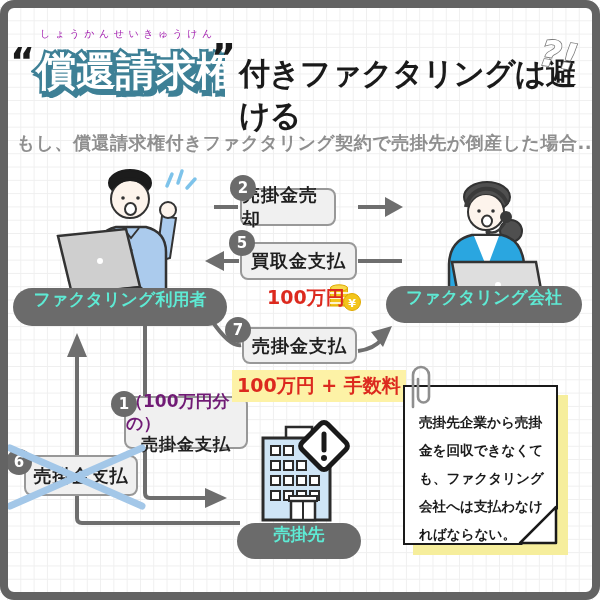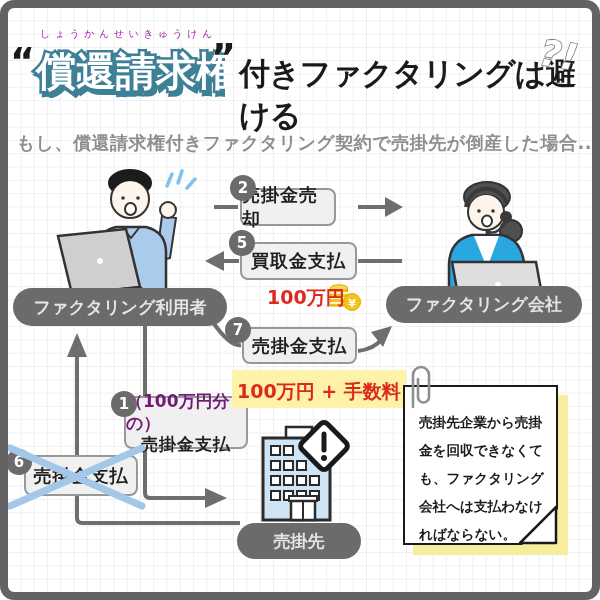--- a/index.html
+++ b/index.html
@@ -23,41 +23,41 @@
   .abs{position:absolute;}
   
   .furigana{left:40px;top:27px;font-size:10px;font-weight:normal;color:#a21caf;letter-spacing:4.5px;z-index:10;}
   .quote{font-size:38px;font-weight:bold;color:#1a1a1a;line-height:1;z-index:10;}
   .q-open{left:10px;top:42px;}
   .q-close{left:211px;top:38px;}
   .title-rest{left:239px;top:53px;font-size:31px;font-weight:bold;color:#1a1a1a;z-index:10;letter-spacing:-1px;}
   
   .subtitle{left:16px;right:0;top:131px;text-align:center;font-size:18px;font-weight:bold;color:#8f8f8f;z-index:10;letter-spacing:0.5px;}
   
-  .pill{background:#6b6b6b;color:#e5e5e5;font-weight:bold;display:flex;align-items:center;justify-content:center;z-index:10;}
+  .pill{background:#6b6b6b;color:#5eead4;font-weight:bold;display:flex;justify-content:center;z-index:10;}
   .pill-user{left:13px;top:288px;width:214px;height:38px;border-radius:19px;font-size:17px;}
   .pill-company{left:386px;top:286px;width:196px;height:37px;border-radius:19px;font-size:17px;}
   .pill-customer{left:237px;top:523px;width:124px;height:36px;border-radius:18px;font-size:17px;}
   
   .stepbox{background:#f0f0f0;border:2px solid #989898;border-radius:8px;display:flex;flex-direction:column;align-items:center;justify-content:center;z-index:10;color:#1f1f1f;font-weight:bold;font-size:18px;letter-spacing:1px;}
   .box-s2{left:240px;top:188px;width:96px;height:38px;}
   .box-s5{left:240px;top:242px;width:117px;height:38px;}
   .box-s7{left:242px;top:327px;width:115px;height:37px;}
   .box-s1{left:124px;top:396px;width:124px;height:53px;}
   .box-s1 .pref{font-size:17px;color:#701a75;letter-spacing:0;line-height:1.3;}
   .box-s1 .lbl{font-size:17px;line-height:1.2;}
   .box-s6{left:24px;top:455px;width:114px;height:41px;}
   
   .badge{width:26px;height:26px;border-radius:50%;background:#6b6b6b;color:#fff;font-size:15px;font-weight:bold;display:flex;align-items:center;justify-content:center;z-index:12;}
   .b2{left:230px;top:175px;} .b5{left:229px;top:230px;} .b7{left:225px;top:317px;}
   .b1{left:111px;top:391px;} .b6{left:6px;top:449px;}
   
   .amount{color:#dc291e;font-weight:bold;font-size:19px;z-index:10;letter-spacing:0;}
   .amt5{left:267px;top:285px;}
-  .amt7{left:232px;top:370px;background:#fdf2a6;padding:9px 5px 3px 5px;}
+  .amt7{left:232px;top:370px;background:#fdf2a6;padding:3px 5px 3px 5px;}
   
   .memo-shadow{left:413px;top:395px;width:155px;height:160px;background:#f6ee9c;z-index:9;}
   .memo-paper{left:403px;top:385px;width:155px;height:160px;background:#fff;border:2.5px solid #1a1a1a;z-index:10;
     clip-path:polygon(0 0,100% 0,100% calc(100% - 36px),calc(100% - 36px) 100%,0 100%);
     padding:21px 12px 10px 14px;}
   .memo-text{font-size:13.6px;line-height:28px;font-weight:bold;color:#1a1a1a;}
   .memo-equals{margin-top:14px;font-size:14.5px;font-weight:bold;color:#1a1a1a;}
   .memo-equals .em{color:#dc291e;}
   .memo-fold{left:518px;top:505px;z-index:11;}
   .memo-clip{left:404px;top:363px;z-index:12;}

